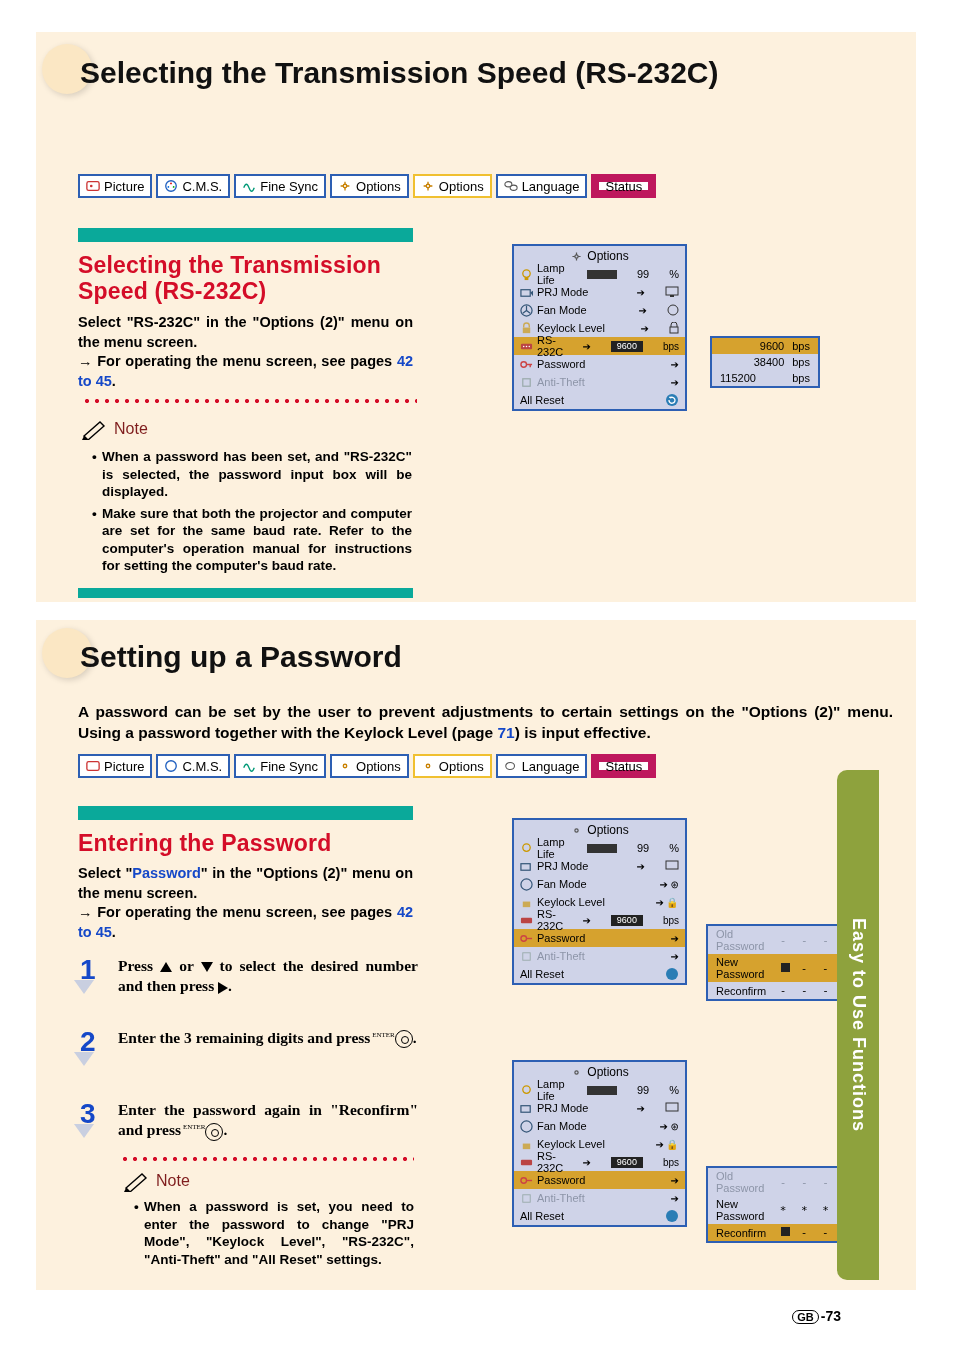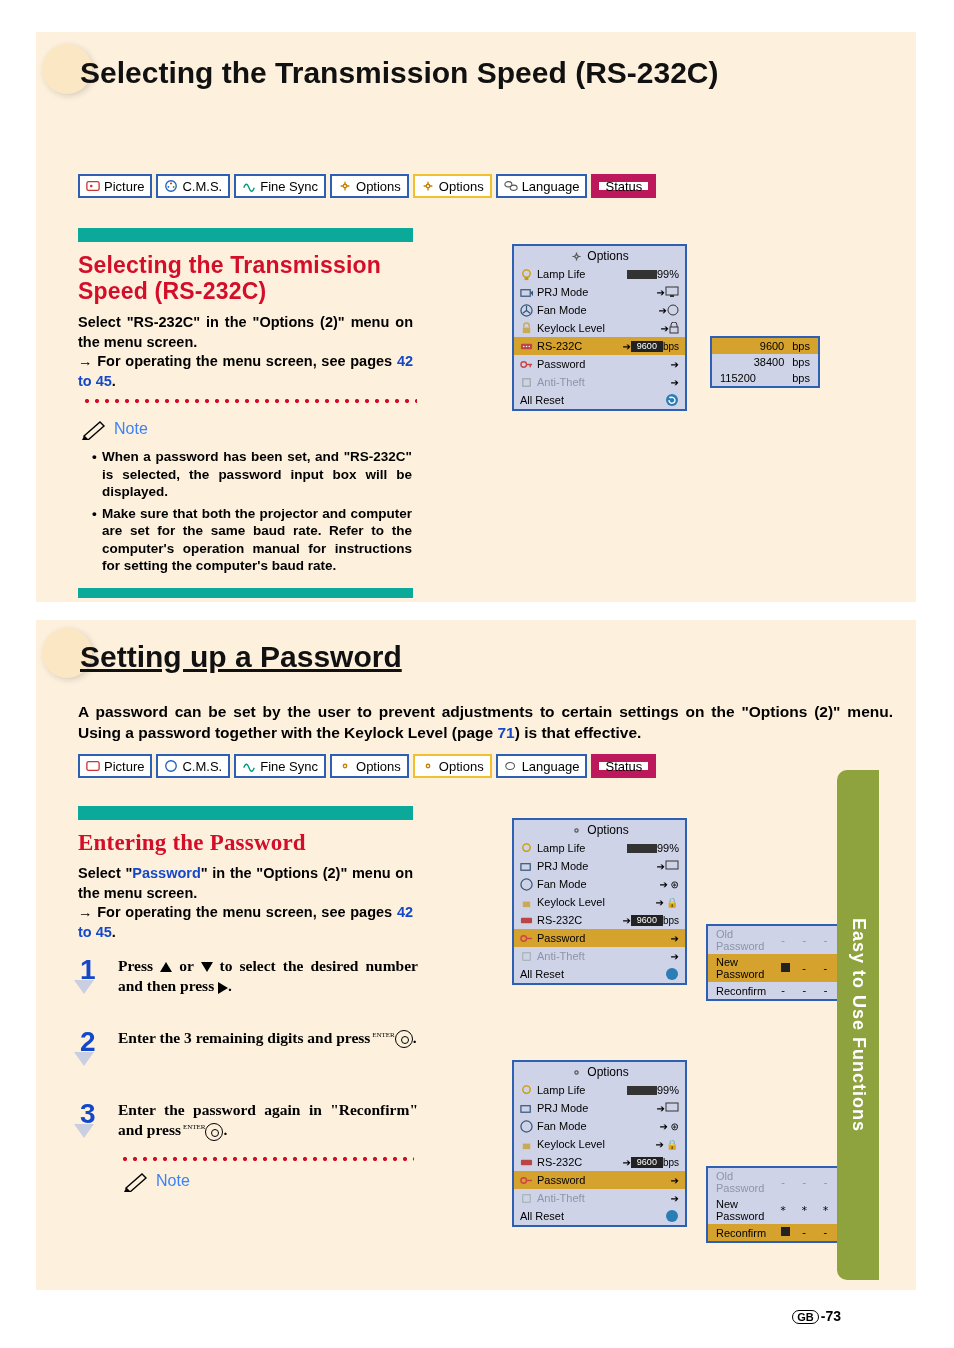--- a/index.html
+++ b/index.html
@@ -16,30 +16,30 @@
   .tab.sel { border:2px solid #f0c030; }
   .tab.status { border:8px solid #be185d; }
   .tabicon { width:14px; height:14px; display:inline-block; }
   .teal-bar { position:absolute; height:14px; background:#0aa99a; }
   .sub-title { position:absolute; font-family: Arial Black, Arial, sans-serif; font-weight:900; color:#d40d28; font-size:23px; line-height:1.15; letter-spacing:0.2px; }
   .body-text { position:absolute; font-size:14.5px; font-weight:bold; line-height:1.35; width:335px; text-align:justify; }
   .linkblue { color:#1548c8; }
   .dots { position:absolute; width:335px; height:6px; background-image:radial-gradient(circle,#d40d28 2px, transparent 2.2px); background-size:10px 6px; }
   .note-hdr { position:absolute; display:flex; align-items:center; gap:2px; }
   .note-hdr .penicon { width:30px; height:22px; }
-  .note-hdr .txt { color:#3b82f6; font-size:16px; font-weight:normal; }
+  .note-hdr .txt { color:#7f1d1d; font-size:16px; font-weight:normal; }
   .note-list { position:absolute; font-size:13.5px; line-height:1.3; width:320px; text-align:justify; }
   .note-list li { list-style:none; position:relative; padding-left:10px; margin-bottom:4px;font-weight:bold;}
   .note-list li::before { content:"•"; position:absolute; left:0; top:0; }
   .osd { position:absolute; border:2px solid #2d5fb3; background:#cfd3e8; width:175px; font-size:11px; }
   .osd-head { text-align:center; padding:3px 0 2px; font-size:12px; display:flex; justify-content:center; gap:4px; align-items:center;}
   .osd-row { display:flex; align-items:center; padding:1px 6px 1px 6px; height:18px; gap:4px; }
   .osd-row.sel { background:#d6a22e; }
   .osd-row .lbl { flex:1; }
-  .osd-row .rhs { display:flex; align-items:center; gap:0; }
+  .osd-row .rhs { display:flex; align-items:center; gap:20px; }
   .arrow { font-size:10px;}
   .pbar { width:30px; height:9px; border:1px solid #333; display:inline-block; background:linear-gradient(to right,#333 99%, #fff 99%); }
   .bps-box { display:inline-block; width:32px; height:11px; background:#222; color:#fff; text-align:center; font-size:9px; line-height:11px;}
   .side-panel { position:absolute; border:2px solid #2d5fb3; background:#cfd3e8; font-size:11px; }
   .side-panel .srow { display:flex; padding:2px 8px; gap:8px; align-items:center;}
   .side-panel .srow.sel { background:#d6a22e; }
   .pwd-panel .srow .lbl { flex:1; }
   .pwd-panel .dashes { letter-spacing:4px; font-family:monospace;}
   .step { position:absolute; }
   .step-num { position:absolute; left:0; top:-2px; font-family: Arial Black, Arial; font-weight:900; font-size:28px; color:#1548c8; }
@@ -237,23 +237,23 @@
         <span style="flex:1;text-align:right">38400</span>
         <span>bps</span>
       </div>
     <div class="srow">
         <span style="flex:1;text-align:left">115200</span>
         <span>bps</span>
       </div>
   </div>
 
   <div class="header-circle" style="left:42px; top:628px;"></div>
-  <h2 class="title" style="left:80px; top:640px;text-decoration:underline;">Setting up a Password</h2>
+  <h2 class="title" style="left:80px; top:640px;">Setting up a Password</h2>
   <div class="intro" style="left:78px; top:702px;">
-    <span>A password can be set by the user to prevent adjustments to certain settings on the "Options (2)" menu. Using a password together with the Keylock Level (page </span><span class="linkblue">71</span><span>) is that effective.</span>
+    <span>A password can be set by the user to prevent adjustments to certain settings on the "Options (2)" menu. Using a password together with the Keylock Level (page </span><span class="linkblue">71</span><span>) is input effective.</span>
   </div>
 
   <div class="tabbar" style="left:78px; top:754px;">
     <div class="tab">
         <svg class="tabicon" viewBox="0 0 16 16">
           <rect x="1" y="3" width="14" height="10" rx="2" fill="none" stroke="#c33" stroke-width="1.5"></rect>
         </svg>
         <span>Picture</span>
       </div>
     <div class="tab">
@@ -285,21 +285,21 @@
           <ellipse cx="7" cy="8" rx="5" ry="4" fill="none" stroke="#555" stroke-width="1.2"></ellipse>
         </svg>
         <span>Language</span>
       </div>
     <div class="tab status">
         <span>Status</span>
       </div>
   </div>
 
   <div class="teal-bar" style="left:78px; top:806px; width:335px;"></div>
-  <div class="sub-title" style="left:78px; top:830px;font-family:Liberation Serif, serif;">Entering the Password</div>
+  <div class="sub-title" style="left:78px; top:830px;">Entering the Password</div>
   <div class="body-text" style="left:78px; top:864px;">
     <span>Select "</span><span class="linkblue">Password</span><span>" in the "Options (2)" menu on the menu screen.</span><br>
     <span>→ </span><span>For operating the menu screen, see pages </span><span class="linkblue">42 to 45</span><span>.</span>
   </div>
 
   <div class="step" style="left:80px; top:956px; height:46px;">
     <div class="step-shadow"></div>
     <div class="step-num">1</div>
     <div class="step-body">
       <span>Press </span><span class="tri up"></span><span> or </span><span class="tri down"></span><span> to select the desired number and then press </span><span class="tri right"></span><span>.</span>
@@ -321,20 +321,23 @@
   </div>
 
   <div class="dots" style="left:120px; top:1156px; width:294px;"></div>
   <div class="note-hdr" style="left:124px; top:1170px;">
     <svg class="penicon" viewBox="0 0 30 22">
         <path d="M2 18 L18 4 L22 8 L6 22 Z" fill="none" stroke="#000" stroke-width="1.4"></path>
         <path d="M2 18 L0 22 L6 22" fill="#000"></path>
       </svg>
     <span class="txt">Note</span>
   </div>
+  <ul class="note-list" style="left:134px; top:1198px; width:280px;">
+    <li>When a password is set, you need to enter the password to change "PRJ Mode", "Keylock Level", "RS-232C", "Anti-Theft" and "All Reset" settings.</li>
+  </ul>
 
   <div class="osd" style="left:512px; top:818px;">
     <div class="osd-head">
         <svg class="mini-icon" viewBox="0 0 16 16">
           <circle cx="8" cy="8" r="2" fill="none" stroke="#555" stroke-width="1.5"></circle>
         </svg>
         <span>Options</span>
       </div>
     <div class="osd-row">
         <svg class="mini-icon" viewBox="0 0 14 14">

